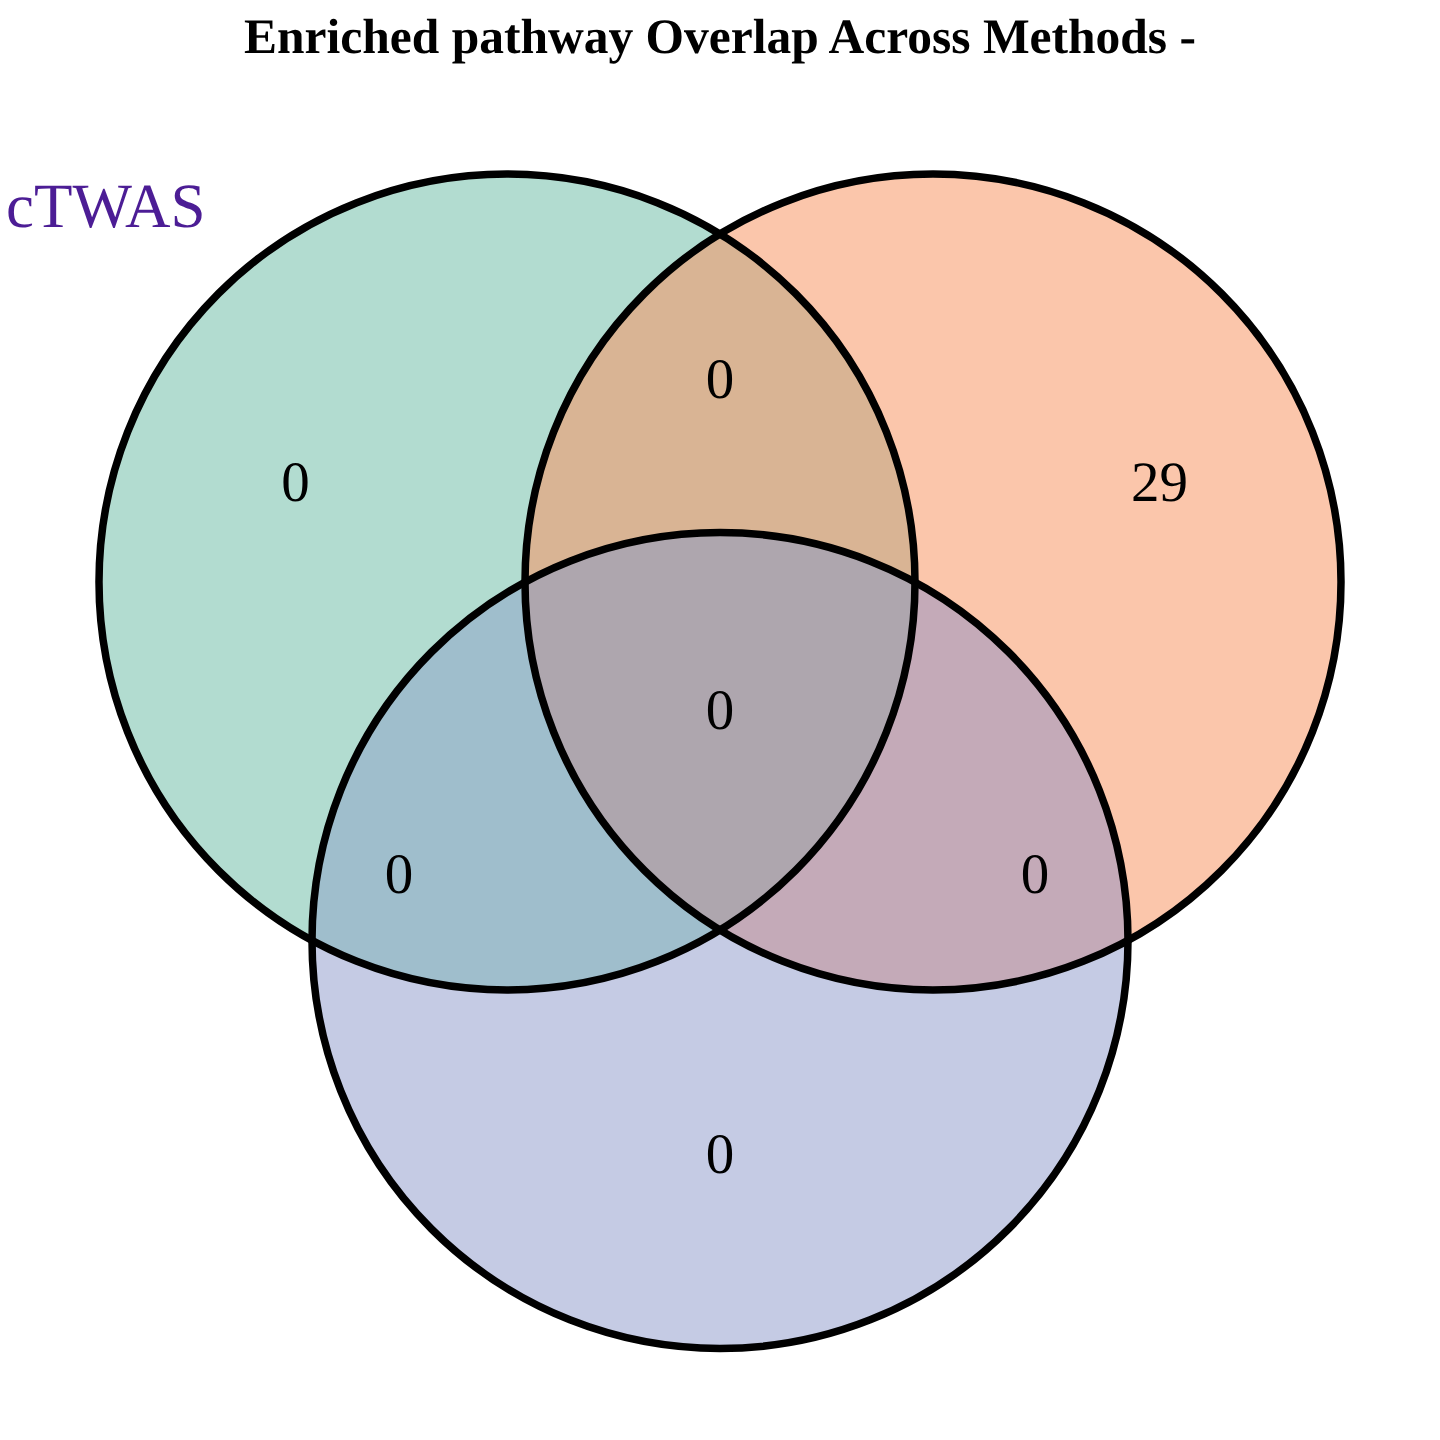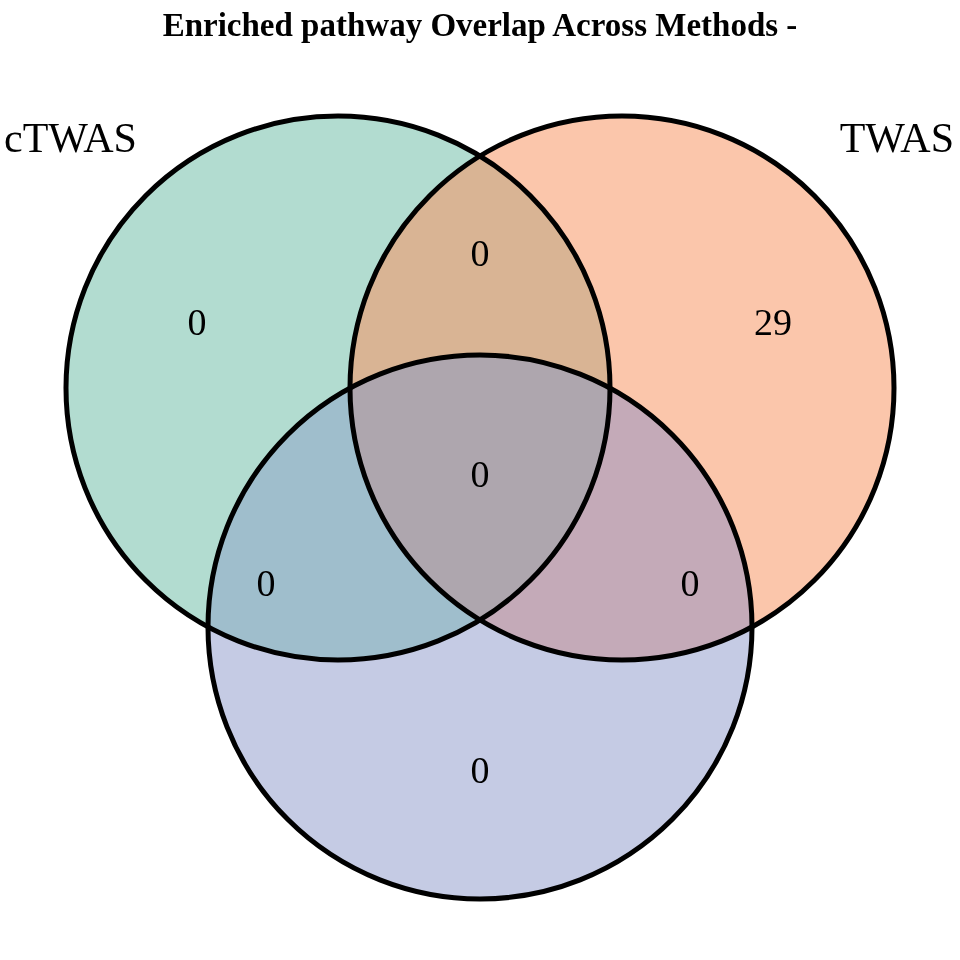--- a/index.html
+++ b/index.html
@@ -65,21 +65,21 @@
     transform: translate(-50%, -50%);
     white-space: nowrap;
     user-select: none;
   }
   .set-label {
     position: absolute;
     font-family: "Liberation Serif", "DejaVu Serif", serif;
     font-weight: normal;
     font-size: 42px;
     line-height: 44px;
-    color: #000000;
+    color: #4c1d95;
     white-space: nowrap;
     user-select: none;
   }
   .set-label.left   { left: 4px;  top: 116px; }
   .set-label.right  { right: 6px; top: 116px; }
   .set-label.bottom { left: 50%; transform: translateX(-50%); top: 898px; }
 </style>
 </head>
 <body>
 
@@ -126,21 +126,20 @@
     </g>
 
     <g>
       <circle class="set-outline" cx="338" cy="388" r="272"></circle>
       <circle class="set-outline" cx="622" cy="388" r="272"></circle>
       <circle class="set-outline" cx="480" cy="627" r="272"></circle>
     </g>
   </svg>
 
   <div class="set-label left">cTWAS</div>
-  <div class="set-label right">TWAS</div>
 
   <div class="region-count" style="left:197px;  top:322px;">0</div>
   <div class="region-count" style="left:773px;  top:322px;">29</div>
   <div class="region-count" style="left:480px;  top:253px;">0</div>
   <div class="region-count" style="left:480px;  top:474px;">0</div>
   <div class="region-count" style="left:266px;  top:583px;">0</div>
   <div class="region-count" style="left:690px;  top:583px;">0</div>
   <div class="region-count" style="left:480px;  top:770px;">0</div>
 
 </div>

